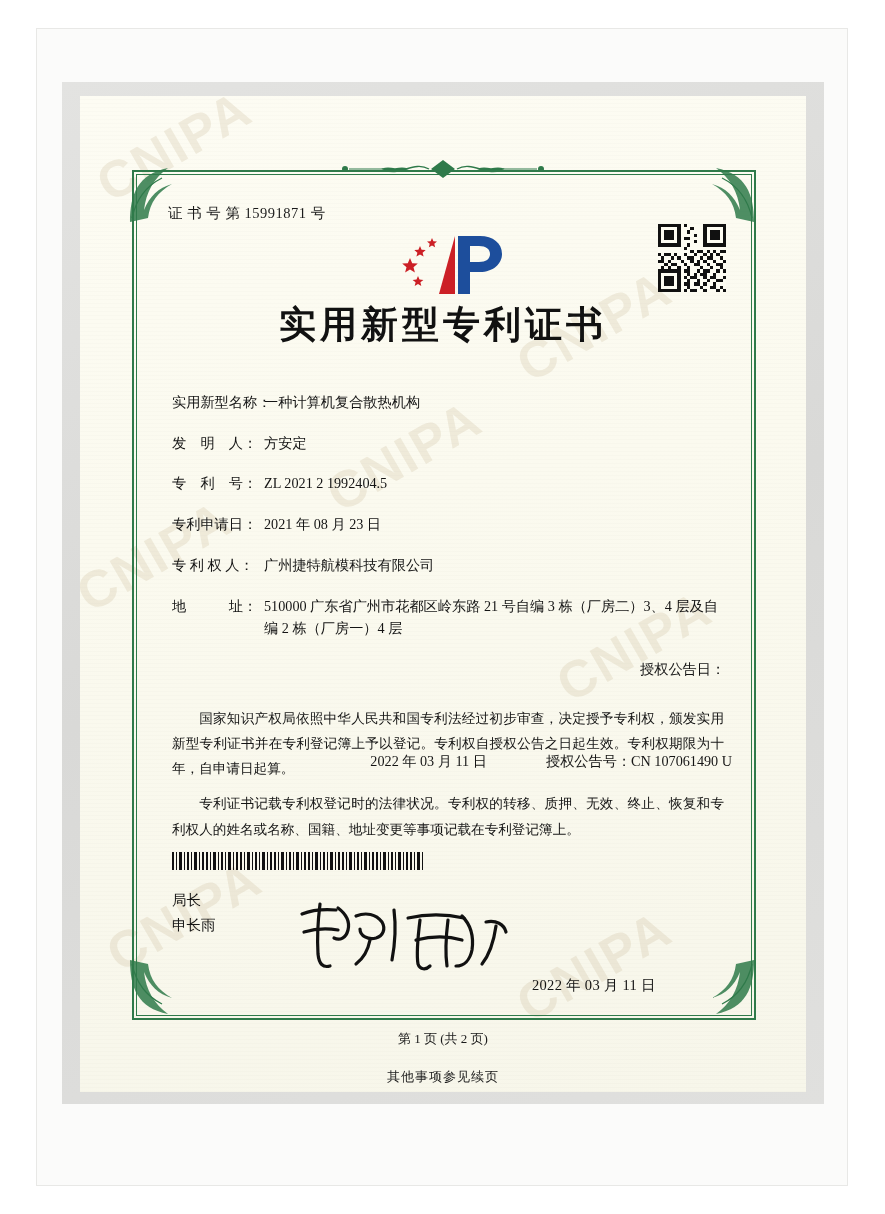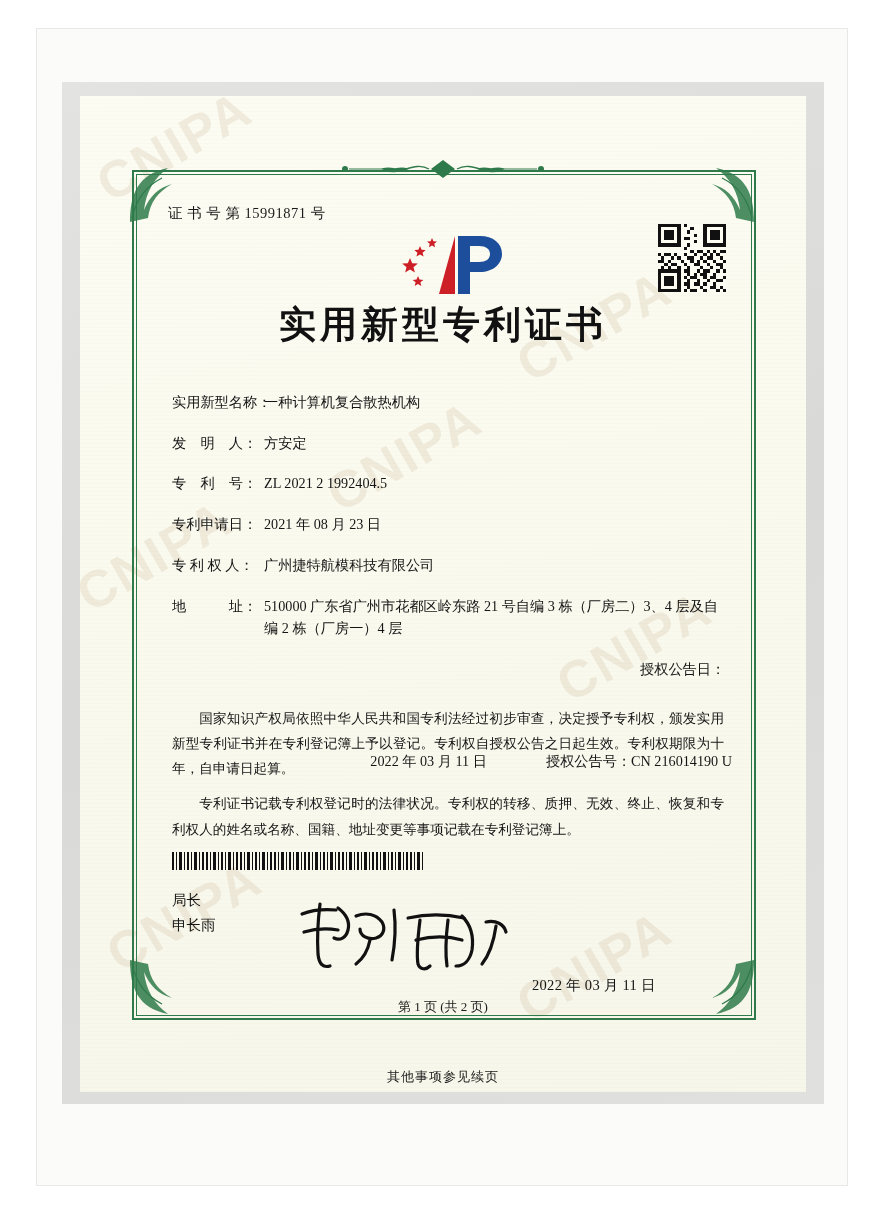--- a/index.html
+++ b/index.html
@@ -247,21 +247,21 @@
     left: 452px;
     top: 880px;
     font-size: 14.5px;
     color: #141414;
     letter-spacing: 0.3px;
   }
 
   .page-no {
     position: absolute;
     left: 0;
-    top: 902px;
+    top: 934px;
     width: 726px;
     text-align: center;
     font-size: 13px;
     color: #1a1a1a;
   }
 
   .footnote {
     position: absolute;
     left: 0;
     top: 972px;
@@ -485,21 +485,21 @@
       <div class="field-row">
         <div class="field-label">地　　　址：</div>
         <div class="field-value indent-wrap">510000  广东省广州市花都区岭东路 21 号自编 3 栋（厂房二）3、4 层及自编 2 栋（厂房一）4 层</div>
       </div>
 
       <div class="row-double">
         <div class="field-label">授权公告日：</div>
         <div class="field-value">
           <span>2022 年 03 月 11 日</span>
           <span class="gap-mid"></span>
-          <span class="sub-label">授权公告号：</span><span>CN 216014190 U</span>
+          <span class="sub-label">授权公告号：</span><span>CN 107061490 U</span>
         </div>
       </div>
     </div>
 
     <div class="para">
       <p>国家知识产权局依照中华人民共和国专利法经过初步审查，决定授予专利权，颁发实用新型专利证书并在专利登记簿上予以登记。专利权自授权公告之日起生效。专利权期限为十年，自申请日起算。</p>
       <p>专利证书记载专利权登记时的法律状况。专利权的转移、质押、无效、终止、恢复和专利权人的姓名或名称、国籍、地址变更等事项记载在专利登记簿上。</p>
     </div>
 
     <div class="barcode">

